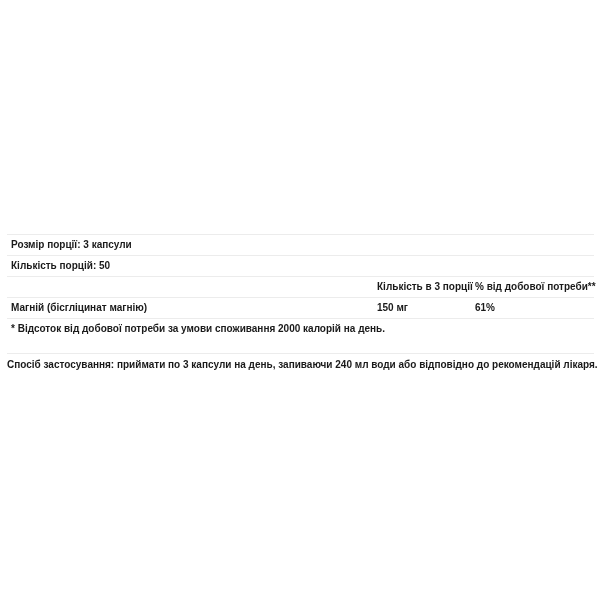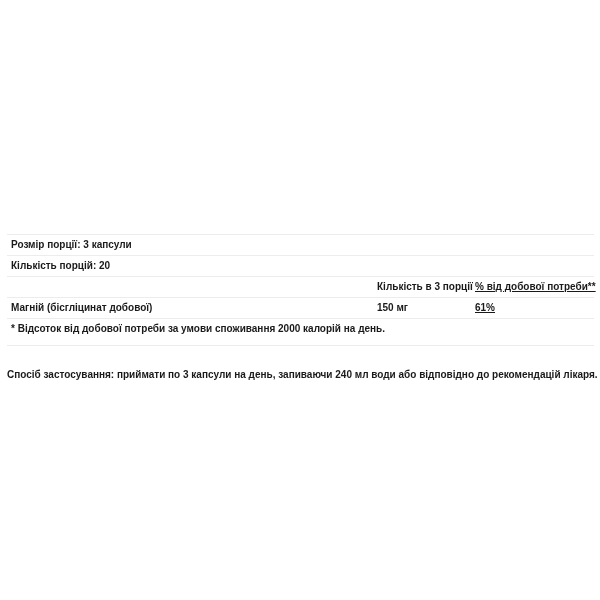--- a/index.html
+++ b/index.html
@@ -25,55 +25,55 @@
       border-collapse: collapse;
     }
     .row {
       position: relative;
       height: 21px;
       border-top: 1px solid #ececec;
       box-sizing: border-box;
     }
     .row.last {
       border-bottom: 1px solid #ececec;
-      height: 28px;
+      height: 36px;
     }
     .cell {
       position: absolute;
       top: 0;
       line-height: 20px;
       white-space: nowrap;
     }
     .c1 { left: 4px; }
     .c2 { left: 370px; }
-    .c3 { left: 468px; text-decoration: underline; }
+    .c3 { left: 468px; }
     .usage {
       position: absolute;
       left: 7px;
-      top: 368px;
+      top: 358px;
       line-height: 14px;
       white-space: nowrap;
     }
   </style>
 </head>
 <body>
 
 <div class="table">
   <div class="row">
     <span class="cell c1">Розмір порції: 3 капсули</span>
   </div>
   <div class="row">
-    <span class="cell c1">Кількість порцій: 20</span>
+    <span class="cell c1">Кількість порцій: 50</span>
   </div>
   <div class="row">
     <span class="cell c2">Кількість в 3 порції</span>
     <span class="cell c3">% від добової потреби**</span>
   </div>
   <div class="row">
-    <span class="cell c1">Магній (бісгліцинат добової)</span>
+    <span class="cell c1">Магній (бісгліцинат магнію)</span>
     <span class="cell c2">150 мг</span>
     <span class="cell c3">61%</span>
   </div>
   <div class="row last">
     <span class="cell c1">* Відсоток від добової потреби за умови споживання 2000 калорій на день.</span>
   </div>
 </div>
 
 <div class="usage">Спосіб застосування: приймати по 3 капсули на день, запиваючи 240 мл води або відповідно до рекомендацій лікаря.</div>
 

